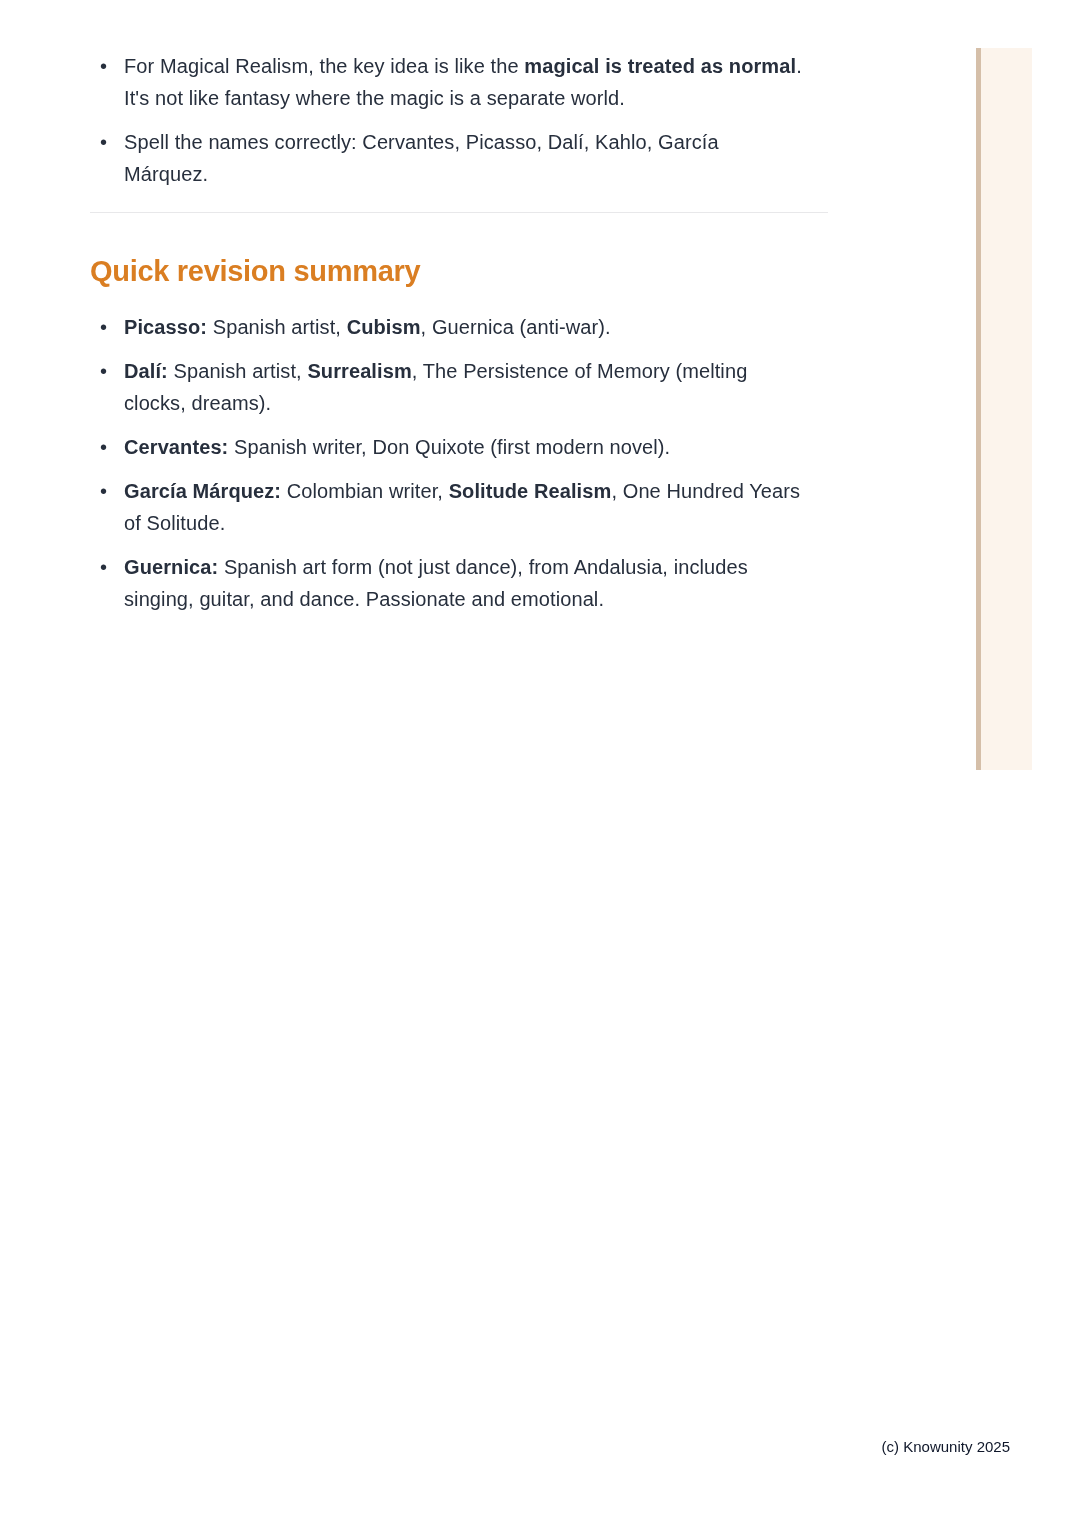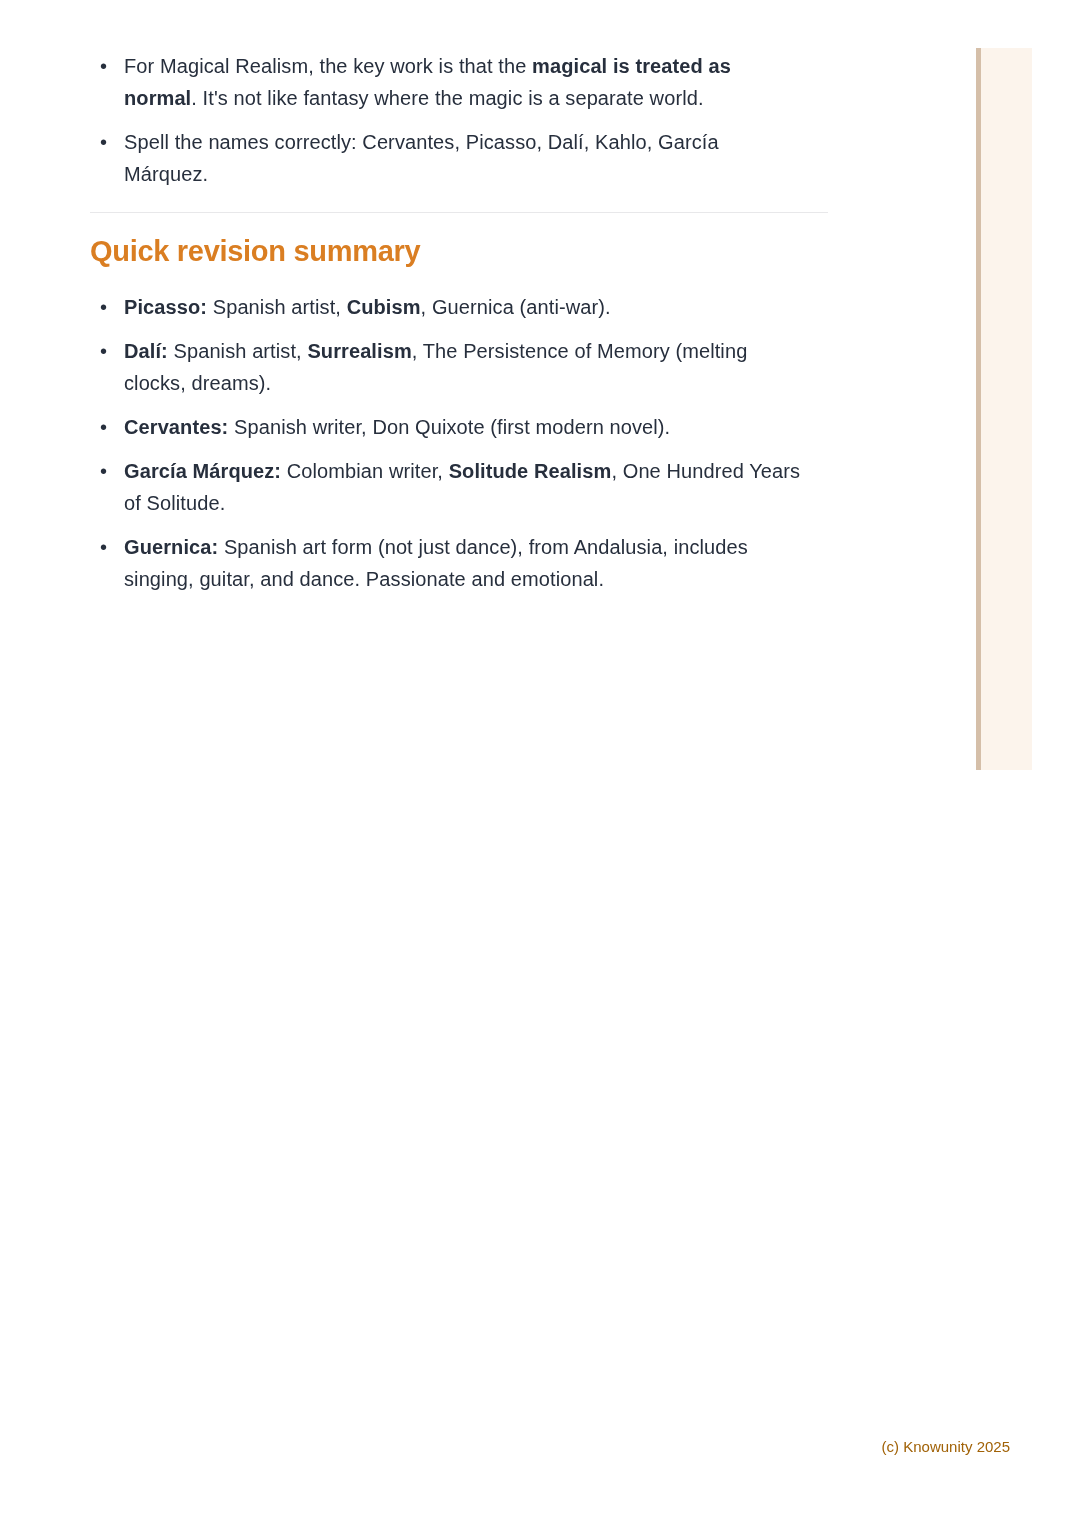--- a/index.html
+++ b/index.html
@@ -39,21 +39,21 @@
   }
   .run-bold { font-weight: 700; }
   .run-italic { }
   .divider {
     border: none;
     border-top: 1px solid #E8E8EA;
     margin: 22px 0 0 0;
     width: 738px;
   }
   .section-heading {
-    margin: 20px 0 22px 0;
+    margin: 40px 0 22px 0;
     font-size: 29px;
     line-height: 36px;
     font-weight: 700;
     letter-spacing: -0.3px;
     color: #DA7E22;
   }
   .side-panel {
     position: absolute;
     left: 976px;
     top: 48px;
@@ -61,30 +61,30 @@
     height: 722px;
     background: #FCF4EC;
     border-left: 5px solid #D5BFA9;
   }
   .footer {
     position: absolute;
     top: 1438px;
     right: 70px;
     font-size: 15px;
     line-height: 18px;
-    color: #a16207;
+    color: #0f172a;
   }
 </style>
 </head>
 <body>
 
 <div class="page">
   <main class="content">
     <ul class="bullet-list">
-        <li><span class="run-normal">For Magical Realism, the key work is that the </span><span class="run-bold">magical is treated as normal</span><span class="run-normal">. It's not like fantasy where the magic is a separate world.</span></li>
+        <li><span class="run-normal">For Magical Realism, the key idea is like the </span><span class="run-bold">magical is treated as normal</span><span class="run-normal">. It's not like fantasy where the magic is a separate world.</span></li>
         <li><span class="run-normal">Spell the names correctly: Cervantes, Picasso, Dalí, Kahlo, García Márquez.</span></li>
       </ul>
 
     <hr class="divider">
 
     <h2 class="section-heading">Quick revision summary</h2>
 
     <ul class="bullet-list">
         <li><span class="run-bold">Picasso:</span><span class="run-normal"> Spanish artist, </span><span class="run-bold">Cubism</span><span class="run-normal">, </span><span class="run-italic">Guernica</span><span class="run-normal"> (anti-war).</span></li>
         <li><span class="run-bold">Dalí:</span><span class="run-normal"> Spanish artist, </span><span class="run-bold">Surrealism</span><span class="run-normal">, </span><span class="run-italic">The Persistence of Memory</span><span class="run-normal"> (melting clocks, dreams).</span></li>

